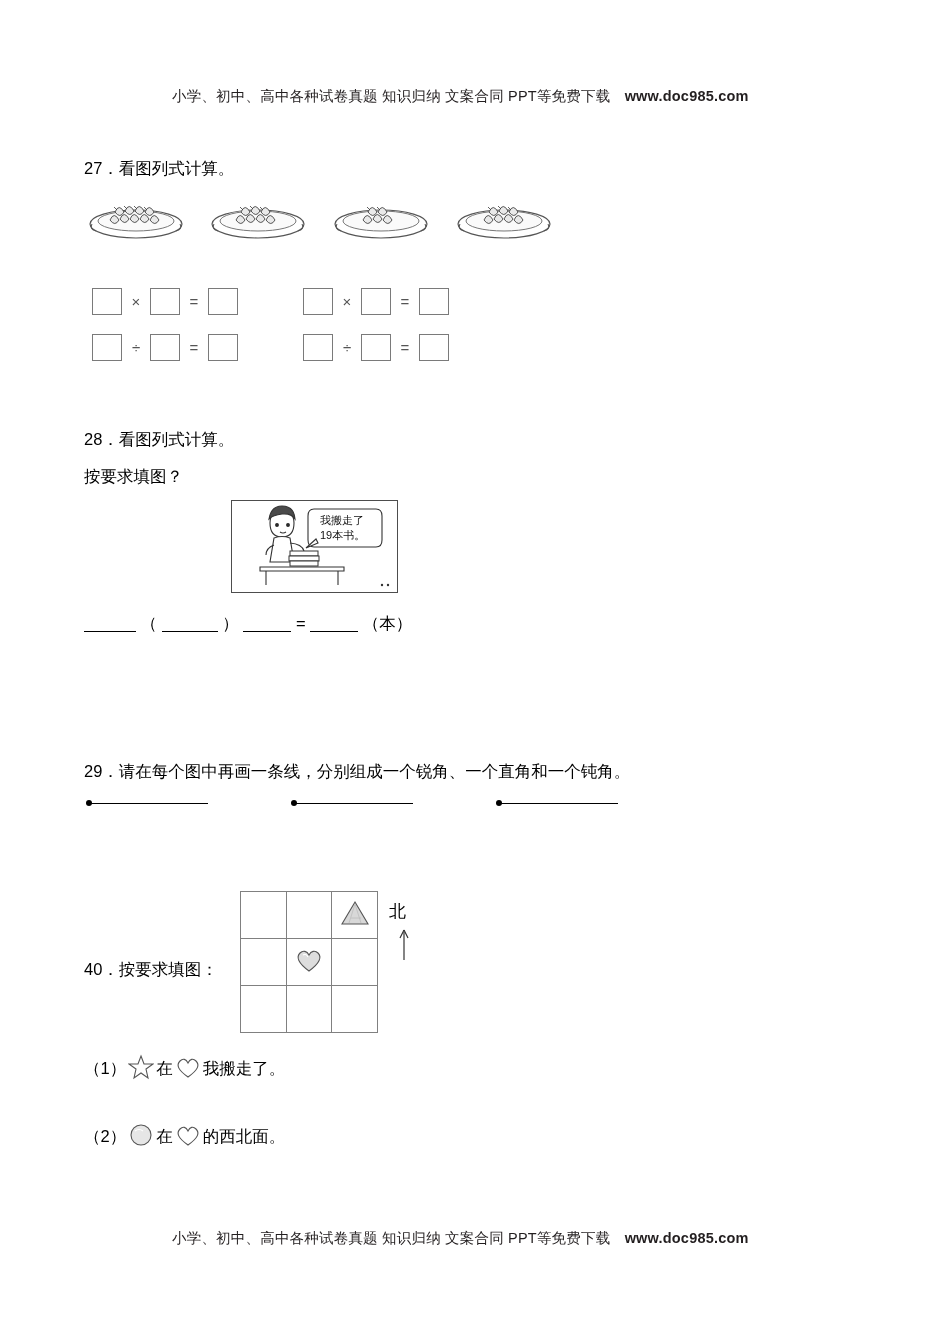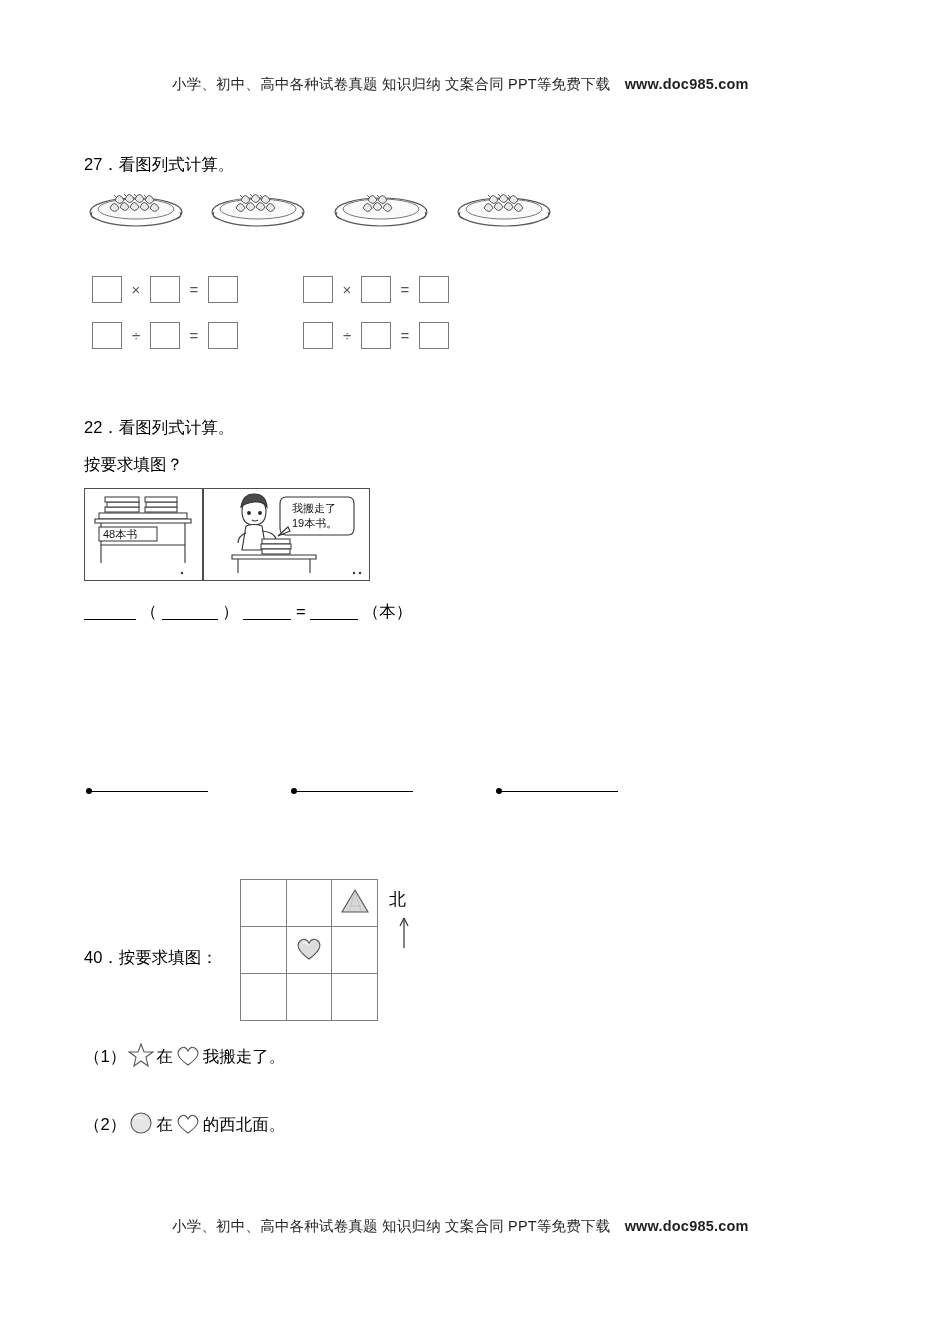--- a/index.html
+++ b/index.html
@@ -10,21 +10,21 @@
   body {
     width: 950px;
     height: 1344px;
     position: relative;
     font-family: "Liberation Serif", "DejaVu Serif", serif;
     color: #000000;
     overflow: hidden;
   }
   .page {
     position: absolute;
-    left: 0; top: 4px;
+    left: 0; top: 16px;
     width: 950px; height: 1011px;
   }
   .watermark {
     position: absolute;
     font-family: "Liberation Sans", sans-serif;
     font-size: 14.5px;
     color: #231f20;
     letter-spacing: 0.2px;
     white-space: nowrap;
   }
@@ -39,21 +39,21 @@
     font-size: 16.5px;
     font-family: "Liberation Sans", sans-serif;
     white-space: nowrap;
     color: #000;
   }
   .cn {
     font-family: "Liberation Sans", sans-serif;
   }
 
   
-  #q27-label { left: 84px; top: 142px; margin-top: 8px; }
+  #q27-label { left: 84px; top: 142px; }
 
   .plate-row {
     position: absolute;
     left: 84px;
     top: 178px;
     width: 520px;
     height: 52px;
   }
   .plate {
     position: absolute;
@@ -85,20 +85,21 @@
 
   
   #q28-label { left: 84px; top: 413px; }
   #q28-sub { left: 84px; top: 450px; }
 
   .pic-frame {
     position: absolute;
     border: 1.2px solid #4d4d4d;
     background: #fff;
     box-sizing: border-box;
+    margin-left: 28px;
   }
   #q28-pic1 { left: 84px; top: 484px; width: 119px; height: 93px; }
   #q28-pic2 { left: 203px; top: 484px; width: 167px; height: 93px; }
 
   #q28-answer {
     left: 84px; top: 597px;
     font-size: 16.5px;
   }
   .blank-u {
     display: inline-block;
@@ -311,45 +312,24 @@
 
   <div class="boxrow" style="left:303px; top:318px;">
     <div class="bx"></div>
     <span class="op">÷</span>
     <div class="bx"></div>
     <span class="op">=</span>
     <div class="bx"></div>
   </div>
 
   <div class="qline" id="q28-label">
-    <span>22．</span><span>看图列式计算。</span>
+    <span>28．</span><span>看图列式计算。</span>
   </div>
   <div class="qline" id="q28-sub">按要求填图？</div>
 
-  <div class="pic-frame" id="q28-pic1">
-    <svg width="117" height="91" viewBox="0 0 117 91">
-      <g stroke="#333" stroke-width="1" fill="#fff">
-        <rect x="20" y="18" width="34" height="5"></rect>
-          <rect x="22" y="13" width="32" height="5"></rect>
-        <rect x="20" y="8" width="34" height="5"></rect>
-        <rect x="60" y="18" width="32" height="5"></rect>
-          <rect x="61" y="13" width="31" height="5"></rect>
-        <rect x="60" y="8" width="32" height="5"></rect>
-        <rect x="14" y="24" width="88" height="6"></rect>
-      </g>
-      <g stroke="#333" stroke-width="1.1" fill="none">
-        <path d="M10 30 L106 30 L106 34 L10 34 Z" fill="#fff"></path>
-        <path d="M16 34 L16 74 M100 34 L100 74"></path>
-        <path d="M16 56 L100 56"></path>
-      </g>
-      <rect x="14" y="38" width="58" height="14" fill="#fff" stroke="#333" stroke-width="1"></rect>
-      <text x="18" y="49" font-family="Liberation Sans, sans-serif" font-size="11" fill="#111">48本书</text>
-      <circle cx="97" cy="84" r="1.2" fill="#333"></circle>
-    </svg>
-  </div>
 
   <div class="pic-frame" id="q28-pic2">
     <svg width="165" height="91" viewBox="0 0 165 91">
 
       <path d="M82 8 q-6 0 -6 7 v24 q0 7 6 7 h62 q6 0 6 -7 v-24 q0 -7 -6 -7 z" fill="#fff" stroke="#333" stroke-width="1.1"></path>
       <path d="M84 38 l-10 9 l12 -5 z" fill="#fff" stroke="#333" stroke-width="1.1"></path>
       <text x="88" y="23" font-family="Liberation Sans, sans-serif" font-size="11" fill="#111">我搬走了</text>
       <text x="88" y="38" font-family="Liberation Sans, sans-serif" font-size="11" fill="#111">19本书。</text>
 
       <g stroke="#333" stroke-width="1.1" fill="none">
@@ -383,20 +363,23 @@
     <span>（</span>
     <span class="blank-u" style="width:56px;"></span>
     <span>）</span>
     <span class="blank-u" style="width:48px;"></span>
     <span>=</span>
     <span class="blank-u" style="width:48px;"></span>
     <span>（本）</span>
   </div>
 
 
+  <div class="qline" id="q29-label">
+    <span>29．</span><span>请在每个图中再画一条线，分别组成一个锐角、一个直角和一个钝角。</span>
+  </div>
   <div class="ray" id="ray1">
     <span class="dot"></span>
     <span class="ln"></span>
   </div>
   <div class="ray" id="ray2">
     <span class="dot"></span>
     <span class="ln"></span>
   </div>
   <div class="ray" id="ray3">
     <span class="dot"></span>

